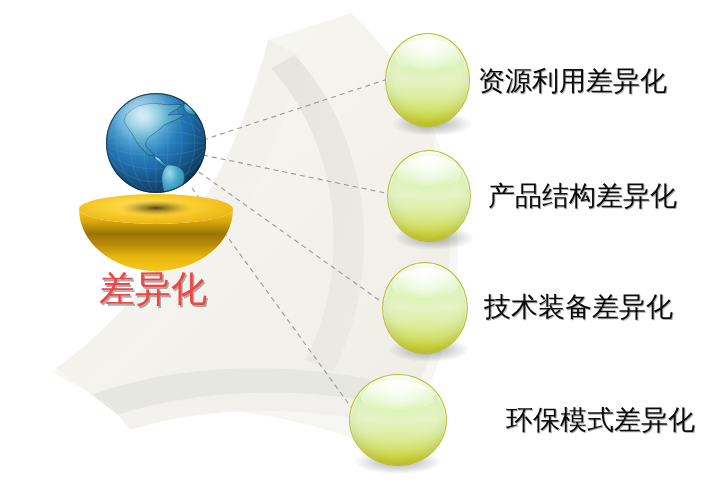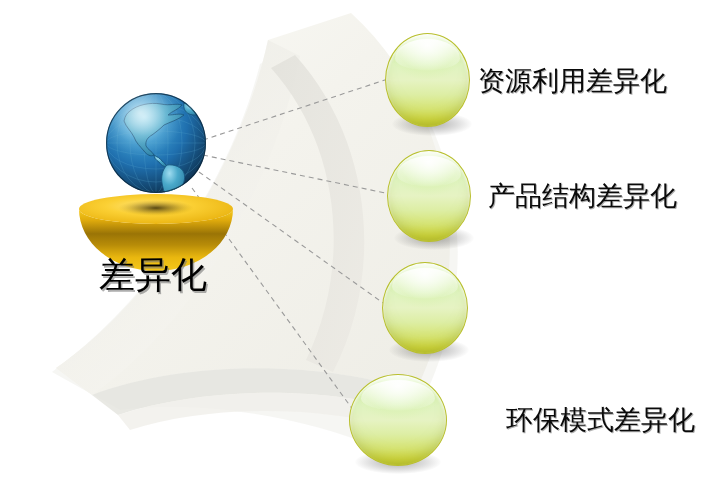--- a/index.html
+++ b/index.html
@@ -95,25 +95,25 @@
   #globe-wrap { position: absolute; left: 104px; top: 91px; width: 104px; height: 106px; z-index: 6; }
   #globe-svg { width: 104px; height: 106px; display: block; }
 
   
   #bowl-wrap { position: absolute; left: 77px; top: 193px; width: 158px; height: 78px; z-index: 5; }
   #bowl-svg { width: 158px; height: 78px; display: block; }
 
   #main-label {
     position: absolute;
     left: 99px;
-    top: 257px;
+    top: 271px;
     z-index: 6;
     font-size: 36px;
     line-height: 1;
-    color: #000000;
+    color: #ef4444;
     white-space: nowrap;
     text-shadow: 1.5px 1.5px 0 rgba(120,120,120,0.6);
   }
 </style>
 </head>
 <body>
 
 <div id="stage">
 
   <svg id="bg-svg" viewBox="0 0 721 489">
@@ -272,20 +272,21 @@
   <div class="orb-shadow" style="left:394px; top:226px; width:80px; height:24px;"></div>
   <div class="node">
     <div class="orb" style="left:387px; top:150px; width:84px; height:92px;"></div>
   </div>
   <div class="node-label" style="left:488px; top:183px;">产品结构差异化</div>
 
   <div class="orb-shadow" style="left:389px; top:338px; width:80px; height:24px;"></div>
   <div class="node">
     <div class="orb" style="left:382px; top:262px; width:86px; height:92px;"></div>
   </div>
+  <div class="node-label" style="left:484px; top:294px;">技术装备差异化</div>
 
   <div class="orb-shadow" style="left:355px; top:450px; width:86px; height:24px;"></div>
   <div class="node">
     <div class="orb" style="left:349px; top:374px; width:98px; height:92px;"></div>
   </div>
   <div class="node-label" style="left:463px; top:407px;margin-left:43px;">环保模式差异化</div>
 
 </div>
 
 </body></html>

